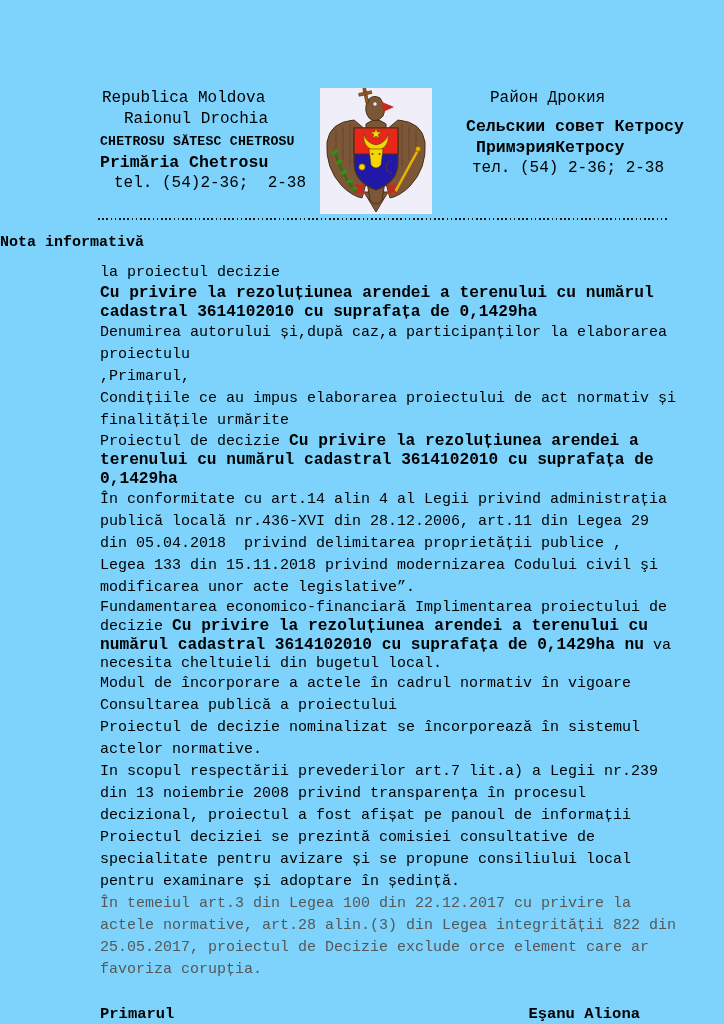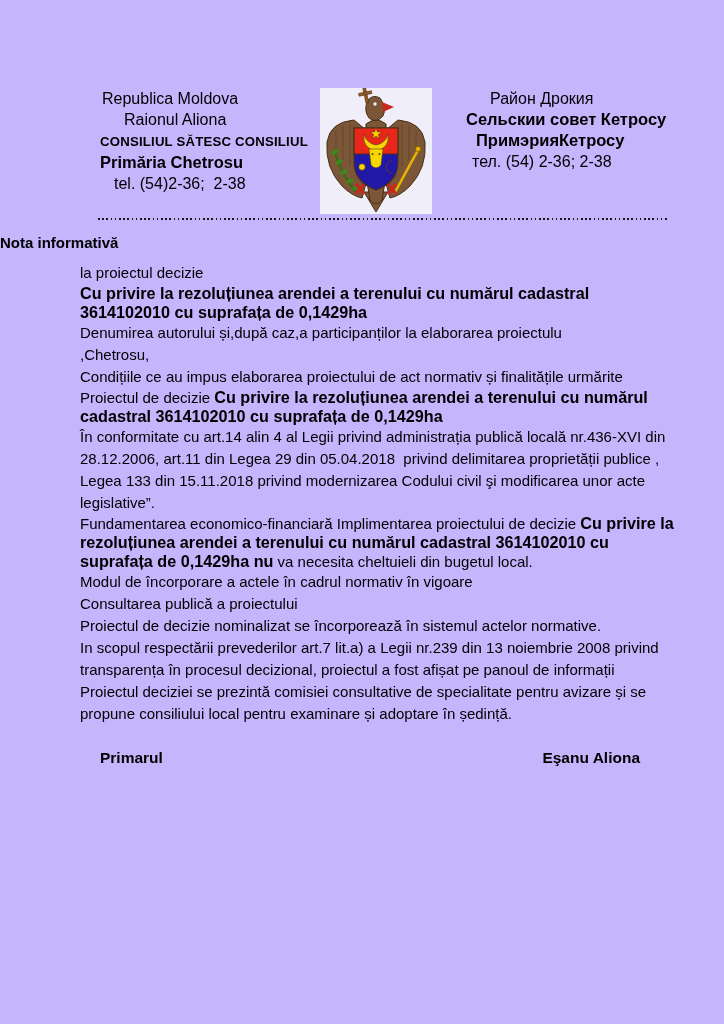--- a/index.html
+++ b/index.html
@@ -1,58 +1,58 @@
 <!DOCTYPE html>
 <html><head>
 <meta charset="utf-8">
 <style>
   html,body{margin:0;padding:0;background:#ffffff;}
-  .page{position:relative;width:724px;height:1024px;background:#c4b5fd;overflow:hidden;
-        font-family:Liberation Sans, sans-serif;color:#000;}
+  .page{position:relative;width:724px;height:1024px;background:#7dd3fc;overflow:hidden;
+        font-family:Liberation Mono, monospace;color:#000;}
   
   .header{display:flex;align-items:flex-start;margin:88px 30px 0 100px;}
   .h-left{width:212px;font-size:16px;line-height:21px;}
   .h-right{margin-left:34px;font-size:16px;line-height:21px;}
   .hline{white-space:pre-wrap;}
   .hl1{padding-left:2px;}
   .hl2{padding-left:24px;}
   .hl3{font-weight:bold;font-size:13.2px;letter-spacing:.2px;padding-top:1px;}
   .hl4{font-weight:bold;font-size:16.5px;}
   .hl5{padding-left:14px;}
   .hr1{padding-left:8px;}
   .hr2{padding-left:24px;}
-  .hr3{font-weight:bold;font-size:16.5px;}
+  .hr3{font-weight:bold;font-size:16.5px;margin-top:7px;}
   .hr4{font-weight:bold;font-size:16.5px;padding-left:10px;}
   .hr5{padding-left:6px;}
   .h-emblem{margin-left:8px;width:112px;height:126px;flex:0 0 auto;}
   
   .rule{margin:4px 56px 0 98px;height:2px;
         background:repeating-linear-gradient(90deg,#161616 0 1.6px,transparent 1.6px 4.2px);}
   .title{text-align:left;font-weight:bold;font-size:15px;margin-top:14px;}
   
-  .body{margin:11px 42px 0 80px;font-size:15px;line-height:22px;}
+  .body{margin:11px 42px 0 100px;font-size:15px;line-height:22px;}
   .para{white-space:pre-wrap;}
   .para.lg{line-height:18px;}
   .run-bold{font-weight:bold;}
   .para.lg .run-bold{font-size:16.2px;}
   .run-muted{color:#575757;}
   
   .footer{display:flex;justify-content:space-between;margin:24px 84px 12px 100px;
           font-weight:bold;font-size:15.5px;}
 </style>
 </head>
 <body>
 
 <div class="page">
 
   <div class="header">
     <div class="h-left">
       <div class="hline hl1">Republica Moldova</div>
-      <div class="hline hl2">Raionul Aliona</div>
-      <div class="hline hl3">CONSILIUL SĂTESC CONSILIUL</div>
+      <div class="hline hl2">Raionul Drochia</div>
+      <div class="hline hl3">CHETROSU SĂTESC CHETROSU</div>
       <div class="hline hl4">Primăria Chetrosu</div>
       <div class="hline hl5">tel. (54)2-36;  2-38</div>
     </div>
 
     <div class="h-emblem">
       <svg viewBox="0 0 112 126" width="112" height="126" xmlns="http://www.w3.org/2000/svg">
         <rect width="112" height="126" fill="#f0eef8"></rect>
 
         <g fill="#7c5737" stroke="#4a3018" stroke-width="1">
           <path d="M34,32 Q10,34 7,54 Q5,80 22,98 Q32,108 42,110 L48,88 L46,42 Z"></path>
@@ -121,30 +121,31 @@
   </div>
 
   <div class="rule"></div>
 
   <div class="title">Nota informativă</div>
 
   <div class="body">
       <div class="para"><span class="run">la proiectul decizie</span></div>
       <div class="para lg"><span class="run-bold">Cu privire la rezoluțiunea arendei a terenului cu numărul cadastral 3614102010 cu suprafața de 0,1429ha</span></div>
       <div class="para"><span class="run">Denumirea autorului și,după caz,a participanților la elaborarea proiectulu</span></div>
-      <div class="para"><span class="run">,Chetrosu,</span></div>
+      <div class="para"><span class="run">,Primarul,</span></div>
       <div class="para"><span class="run">Condițiile ce au impus elaborarea proiectului de act normativ și finalitățile urmărite</span></div>
       <div class="para lg"><span class="run">Proiectul de decizie </span><span class="run-bold">Cu privire la rezoluțiunea arendei a terenului cu numărul cadastral 3614102010 cu suprafața de 0,1429ha</span></div>
       <div class="para"><span class="run">În conformitate cu art.14 alin 4 al Legii privind administrația publică locală nr.436-XVI din 28.12.2006, art.11 din Legea 29 din 05.04.2018  privind delimitarea proprietății publice ,  Legea 133 din 15.11.2018 privind modernizarea Codului civil şi modificarea unor acte legislative”.</span></div>
       <div class="para lg"><span class="run">Fundamentarea economico-financiară Implimentarea proiectului de decizie </span><span class="run-bold">Cu privire la rezoluțiunea arendei a terenului cu numărul cadastral 3614102010 cu suprafața de 0,1429ha nu</span><span class="run"> va necesita cheltuieli din bugetul local.</span></div>
       <div class="para"><span class="run">Modul de încorporare a actele în cadrul normativ în vigoare</span></div>
       <div class="para"><span class="run">Consultarea publică a proiectului</span></div>
       <div class="para"><span class="run">Proiectul de decizie nominalizat se încorporează în sistemul actelor normative.</span></div>
       <div class="para"><span class="run">In scopul respectării prevederilor art.7 lit.a) a Legii nr.239 din 13 noiembrie 2008 privind transparența în procesul decizional, proiectul a fost afișat pe panoul de informații</span></div>
       <div class="para"><span class="run">Proiectul deciziei se prezintă comisiei consultative de specialitate pentru avizare și se propune consiliului local pentru examinare și adoptare în ședință.</span></div>
+      <div class="para"><span class="run-muted">În temeiul art.3 din Legea 100 din 22.12.2017 cu privire la actele normative, art.28 alin.(3) din Legea integrității 822 din 25.05.2017, proiectul de Decizie exclude orce element care ar favoriza corupția.</span></div>
     </div>
 
   <div class="footer">
     <span>Primarul</span>
     <span>Eşanu Aliona</span>
   </div>
 
 </div>
 
 </body></html>

